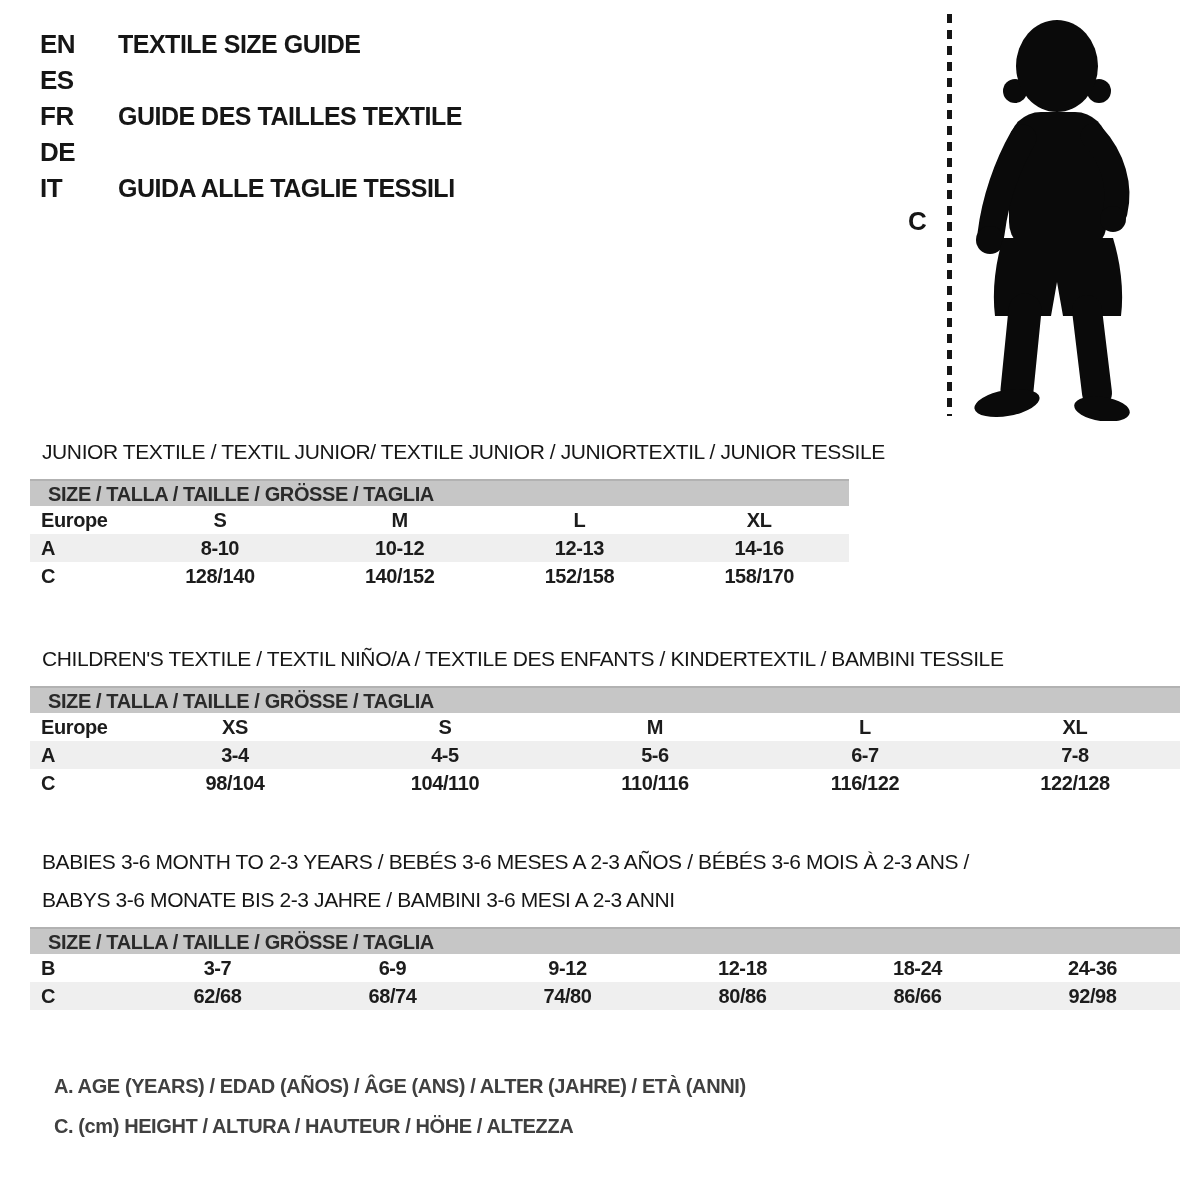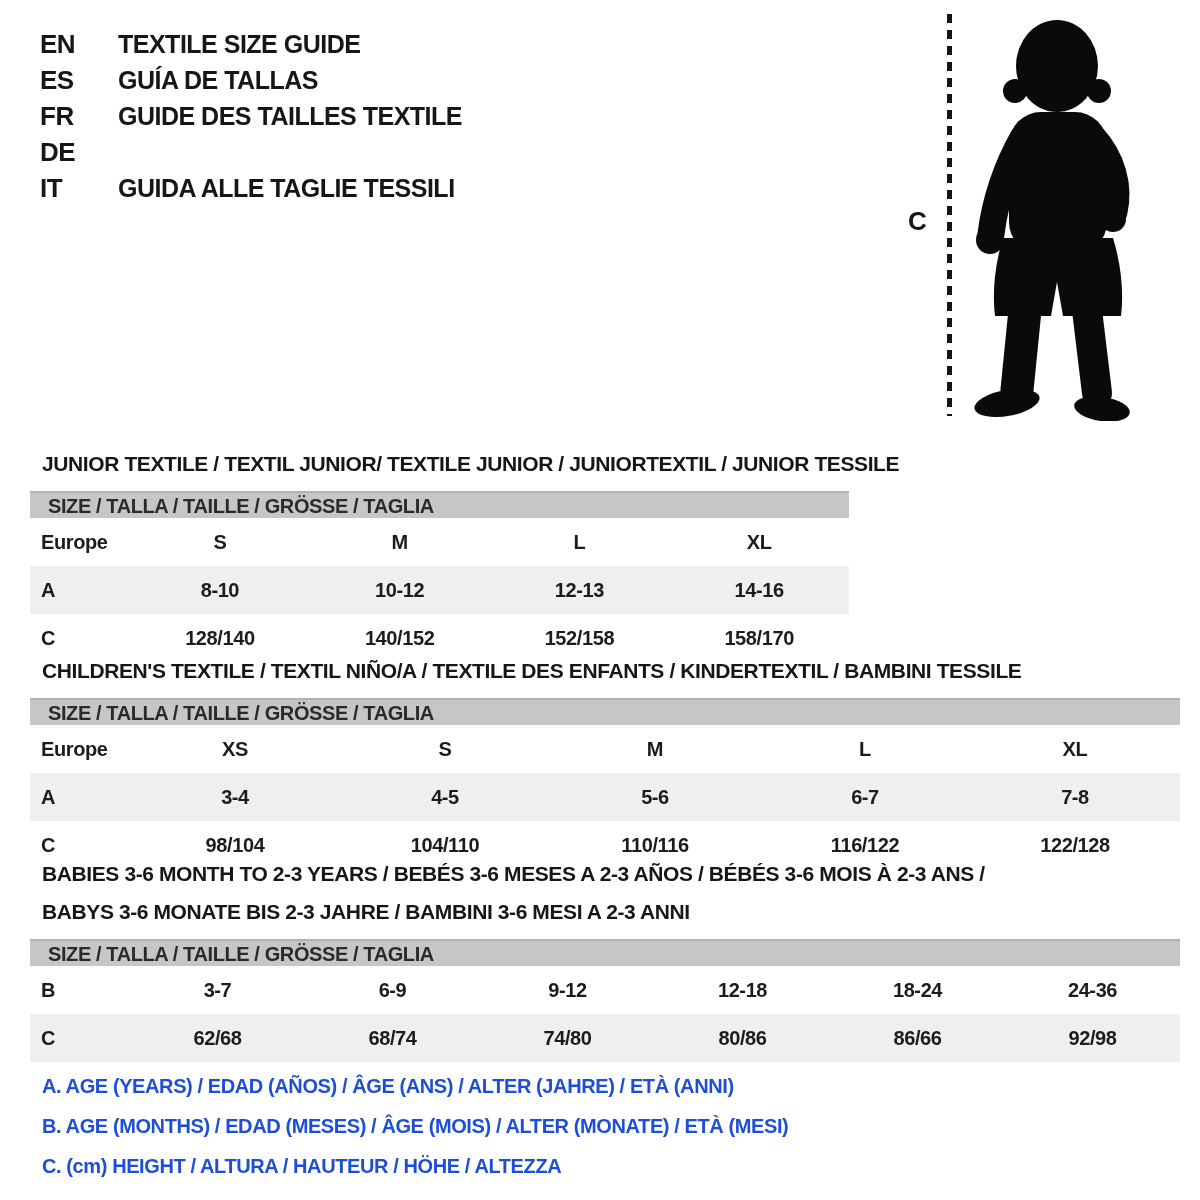--- a/index.html
+++ b/index.html
@@ -42,60 +42,59 @@
     font-size:26px;font-weight:bold;color:#161616;
   }
   .toddler-svg{position:absolute;left:965px;top:16px;width:175px;height:405px;}
 
   
   .size-section{position:absolute;left:30px;width:1150px;}
   .sec-junior{top:433px;}
   .sec-children{top:640px;}
   .sec-babies{top:843px;}
   .section-title{
-    margin:12px 0 0 12px;
-    font-size:21px;font-weight:bold;letter-spacing:-0.4px;color:#161616;
+    margin:0 0 0 12px;
+    font-size:21px;font-weight:normal;letter-spacing:-0.4px;color:#161616;
     line-height:38px;white-space:pre-line;
   }
   .size-table{margin-top:8px;width:1150px;}
   .sec-junior .size-table{width:819px;}
   .table-bar{
     height:27px;line-height:27px;
     background:var(--bar-bg,#c6c6c6);
     border-top:2px solid #b2b2b2;
     padding-left:18px;
     font-size:20px;font-weight:bold;letter-spacing:-0.4px;color:#2a2a2a;
     box-sizing:border-box;
   }
-  .table-row{display:flex;height:48px;align-items:center;}
+  .table-row{display:flex;height:28px;align-items:center;}
   .table-row.shaded{background:var(--band-bg,#efefef);}
   .cell{font-size:20px;font-weight:bold;letter-spacing:-0.4px;color:#1c1c1c;}
   .label-cell{flex:0 0 100px;padding-left:11px;box-sizing:border-box;text-align:left;}
   .value-cell{flex:1 1 0;text-align:center;}
 
   
   .notes-block{position:absolute;left:42px;top:1066px;}
   .note-line{
-    font-size:20px;font-weight:bold;letter-spacing:-0.4px;color:#1d4ed8;
-    line-height:40px;white-space:nowrap;
+    font-size:20px;font-weight:bold;letter-spacing:-0.4px;color:#404040;
+    line-height:40px;white-space:nowrap;margin-left:12px;
   }
 </style>
 </head>
 <body>
 
 <div id="stage">
 
   <div class="lang-block" id="lang-block">
       <div class="lang-row">
     <span class="lang-code">EN</span>
     <span class="lang-label">TEXTILE SIZE GUIDE</span>
   </div>
       <div class="lang-row">
     <span class="lang-code">ES</span>
-    <span class="lang-label">GUÍA DE TALLAS</span>
   </div>
       <div class="lang-row">
     <span class="lang-code">FR</span>
     <span class="lang-label">GUIDE DES TAILLES TEXTILE</span>
   </div>
       <div class="lang-row">
     <span class="lang-code">DE</span>
   </div>
       <div class="lang-row">
     <span class="lang-code">IT</span>
@@ -213,16 +212,15 @@
             <div class="cell value-cell">80/86</div>
             <div class="cell value-cell">86/66</div>
             <div class="cell value-cell">92/98</div>
           </div>
         </div>
   </section>
     </div>
 
   <div class="notes-block" id="notes-block">
       <div class="note-line">A. AGE (YEARS) / EDAD (AÑOS) / ÂGE (ANS) / ALTER (JAHRE) / ETÀ (ANNI)</div>
-      <div class="note-line">B. AGE (MONTHS) / EDAD (MESES) / ÂGE (MOIS) / ALTER (MONATE) / ETÀ (MESI)</div>
       <div class="note-line">C. (cm) HEIGHT / ALTURA / HAUTEUR / HÖHE / ALTEZZA</div>
     </div>
 </div>
 
 </body></html>

